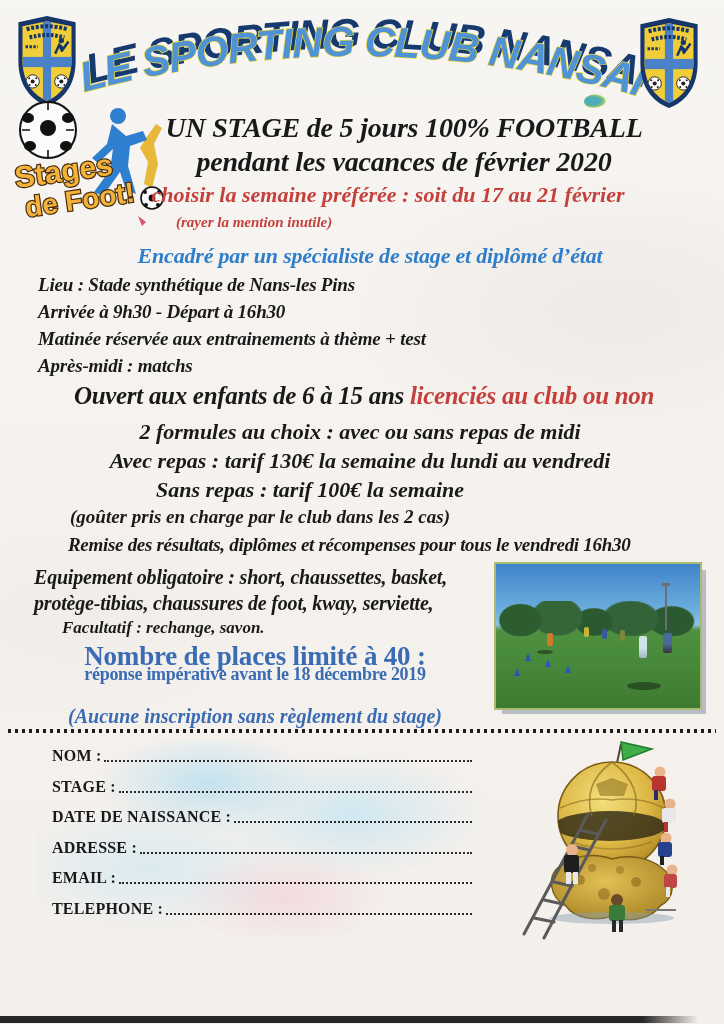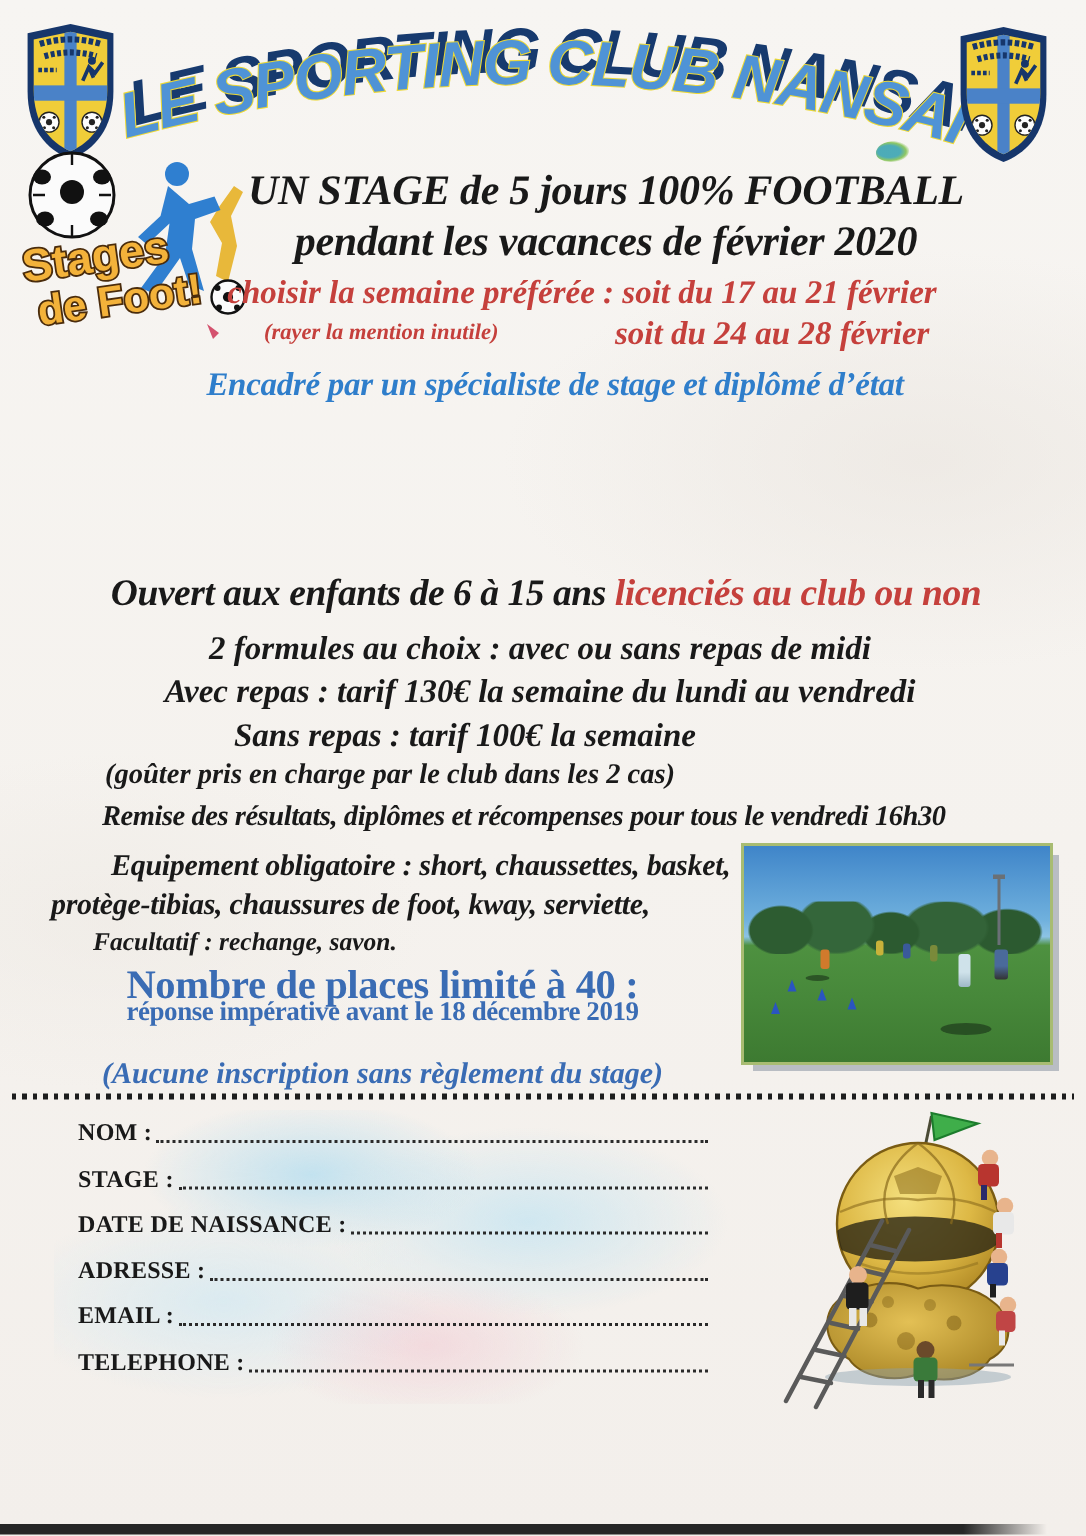--- a/index.html
+++ b/index.html
@@ -39,21 +39,21 @@
 
   .open-line{left:24px; top:382px; width:680px; font-size:25px; letter-spacing:-.3px;}
   .open-red{color:#c5403c;}
   .offer1{left:60px; top:419px; width:600px; font-size:22px;}
   .offer2{left:60px; top:448px; width:600px; font-size:22px;}
   .offer3{left:40px; top:477px; width:540px; font-size:22px;}
   .offer4{left:10px; top:506px; width:500px; font-size:19px;}
 
   .results{left:68px; top:534px; width:640px; font-size:19px; letter-spacing:-.3px;}
 
-  .equip1{left:34px; top:566px; font-size:20px; letter-spacing:-.2px;margin-left:40px;}
+  .equip1{left:34px; top:566px; font-size:20px; letter-spacing:-.2px;}
   .equip2{left:34px; top:592px; font-size:20px; letter-spacing:-.2px;}
   .equip3{left:62px; top:618px; font-size:17px;}
 
   
   .photo-wrap{left:494px; top:562px; width:212px; height:152px;}
   .photo-shadow{position:absolute; left:8px; top:8px; width:204px; height:144px; background:#b9bdc3;}
   .photo{position:absolute; left:0; top:0; width:204px; height:144px; border:2px solid #a8bc72; overflow:hidden;
     background:linear-gradient(180deg,#3f85c9 0%, #6fb0dd 34%, #8cc3e4 42%, #4e9140 46%, #47883a 70%, #3d7a31 100%);}
   .trees{position:absolute; left:0; top:26%; width:100%; height:24%;
     background:
@@ -189,24 +189,29 @@
       <text x="12" y="86" font-size="30">Stages</text>
       <text x="18" y="116" font-size="28">de Foot!</text>
     </g>
   </svg>
 
   <div class="abs bi center title1">UN STAGE de 5 jours 100% FOOTBALL</div>
   <div class="abs bi center title2">pendant les vacances de février 2020</div>
 
   <div class="abs bi center red1">choisir la semaine préférée : soit du 17 au 21 février</div>
   <div class="abs bi red-note">(rayer la mention inutile)</div>
-  <div class="abs bi red2">soit du 24 au 28 février</div>
 
   <div class="abs bi center supervision">Encadré par un spécialiste de stage et diplômé d’état</div>
 
+  <div class="abs bi details">
+    <div>Lieu : Stade synthétique de Nans-les Pins</div>
+    <div>Arrivée à 9h30 - Départ à 16h30</div>
+    <div>Matinée réservée aux entrainements à thème + test</div>
+    <div>Après-midi : matchs</div>
+  </div>
 
   <div class="abs bi center open-line"><span>Ouvert aux enfants de 6 à 15 ans </span><span class="open-red">licenciés au club ou non</span></div>
   <div class="abs bi center offer1">2 formules au choix : avec ou sans repas de midi</div>
   <div class="abs bi center offer2">Avec repas : tarif 130€ la semaine du lundi au vendredi</div>
   <div class="abs bi center offer3">Sans repas : tarif 100€ la semaine</div>
   <div class="abs bi center offer4">(goûter pris en charge par le club dans les 2 cas)</div>
 
   <div class="abs bi results">Remise des résultats, diplômes et récompenses pour tous le vendredi 16h30</div>
 
   <div class="abs bi equip1">Equipement obligatoire : short, chaussettes, basket,</div>

